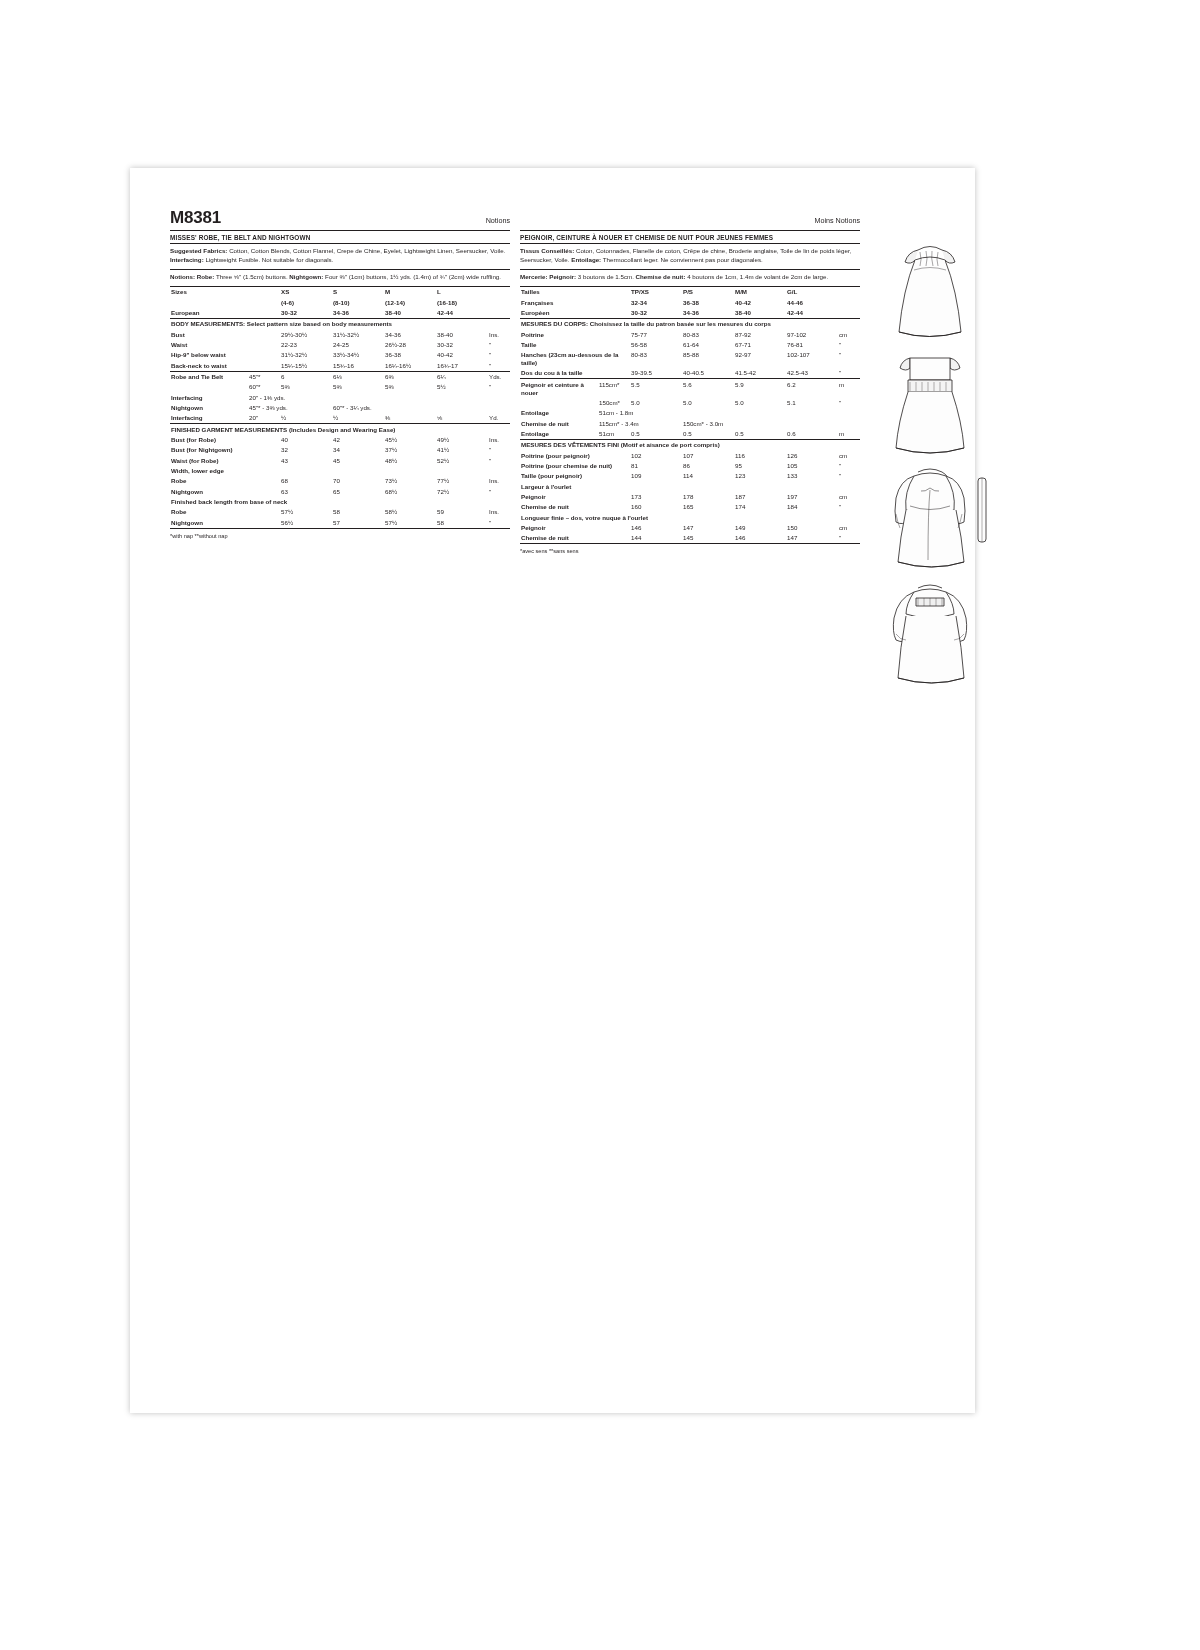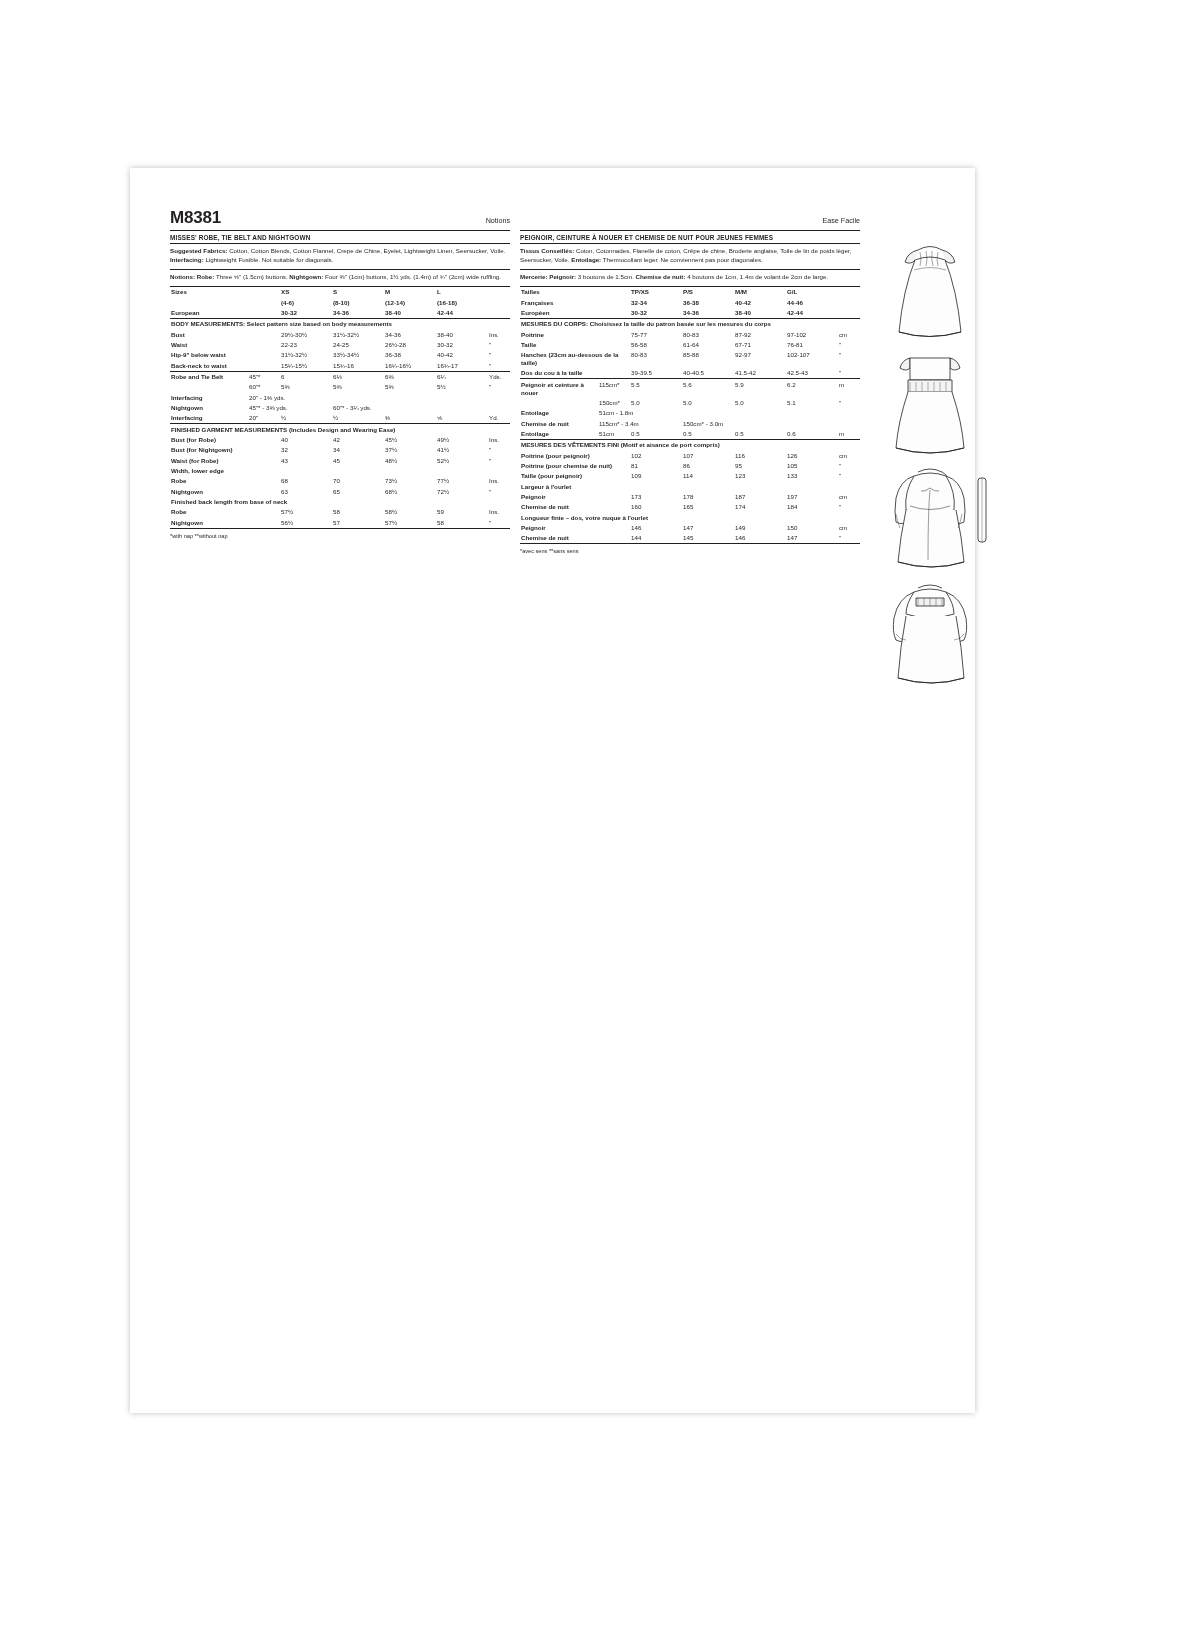--- a/index.html
+++ b/index.html
@@ -327,21 +327,21 @@
           </tr>
         </tbody>
       </table>
 
       <div class="footnote">*with nap   **without nap</div>
     </div>
 
     <div class="col col-fr">
       <div class="hdr-row">
         <div class="pattern-no" style="visibility:hidden">M8381</div>
-        <div class="difficulty">Ease Facile</div>
+        <div class="difficulty">Moins Notions</div>
       </div>
       <div class="rule-thick"></div>
       <div class="title">PEIGNOIR, CEINTURE À NOUER ET CHEMISE DE NUIT POUR JEUNES FEMMES</div>
       <div class="rule-thin"></div>
       <div class="para"><b>Tissus Conseillés:</b> Coton, Cotonnades, Flanelle de coton, Crêpe de chine, Broderie anglaise, Toile de lin de poids léger, Seersucker, Voile. <b>Entoilage:</b> Thermocollant leger. Ne conviennent pas pour diagonales.</div>
       <div class="rule-thin"></div>
       <div class="para"><b>Mercerie:</b> <b>Peignoir:</b> 3 boutons de 1.5cm. <b>Chemise de nuit:</b> 4 boutons de 1cm, 1.4m de volant de 2cm de large.</div>
 
       <table class="tbl">
         <colgroup>

